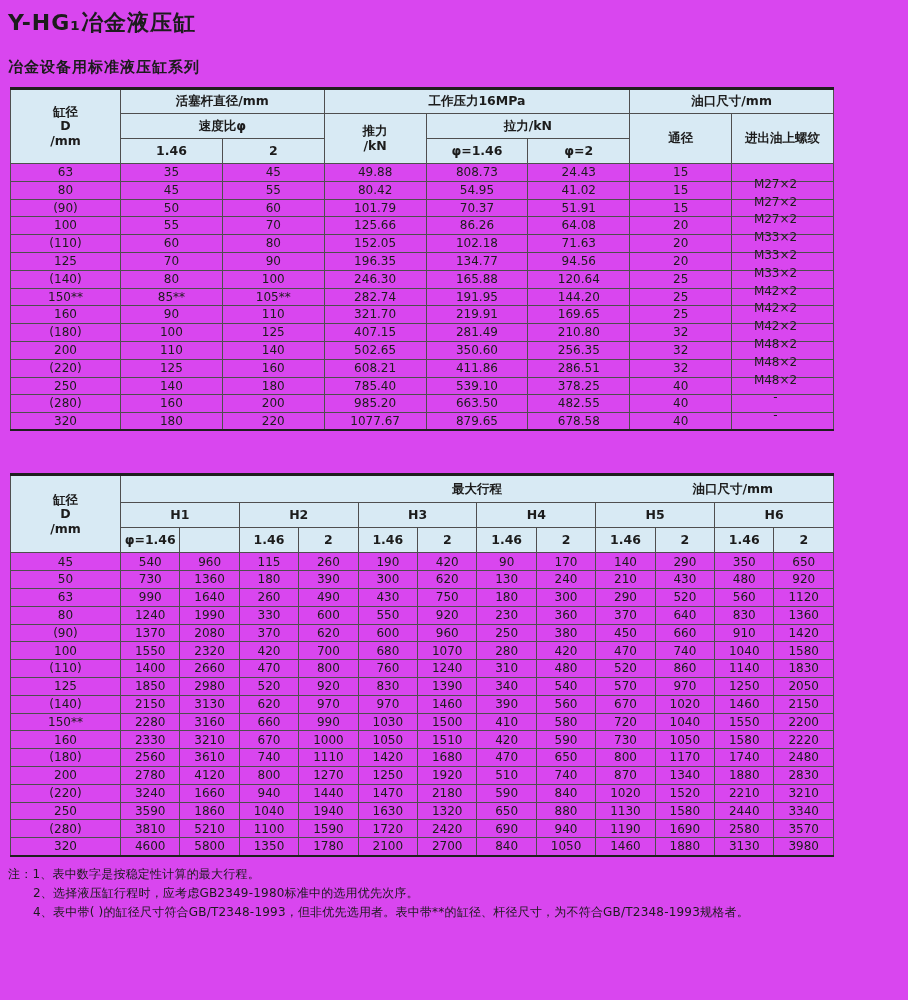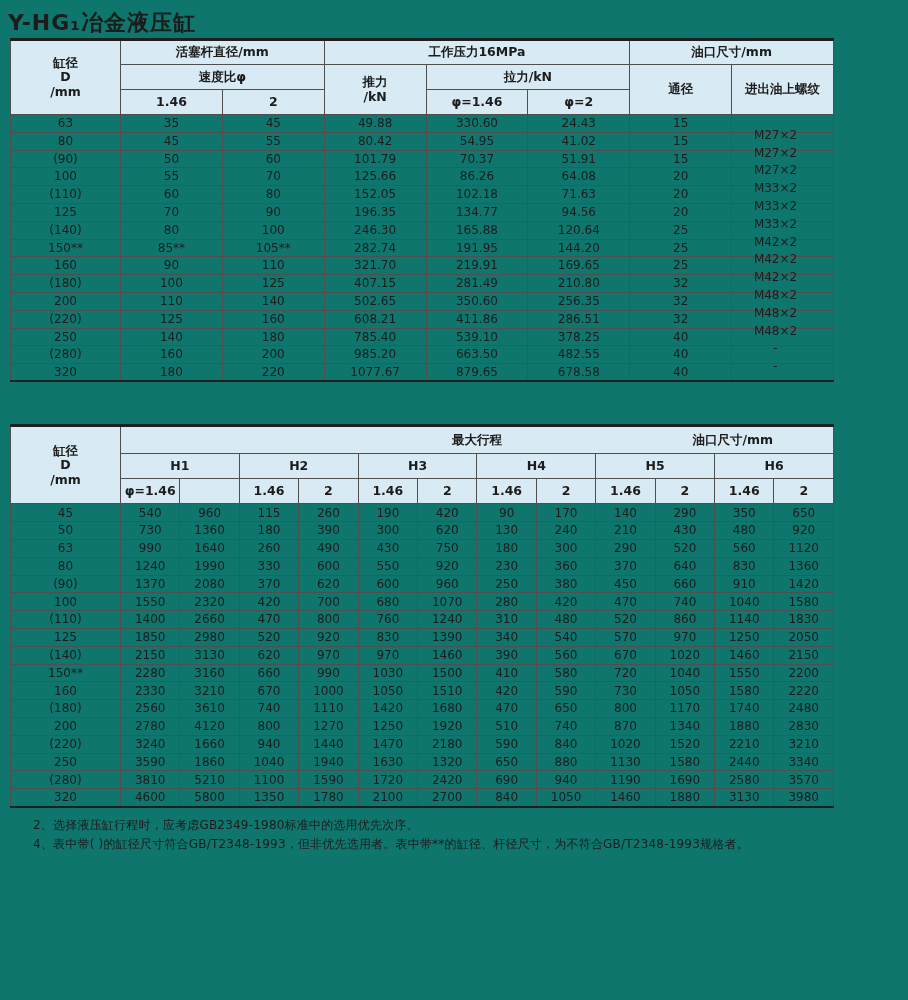--- a/index.html
+++ b/index.html
@@ -1,18 +1,18 @@
 <!DOCTYPE html>
 <html><head>
 <meta charset="utf-8">
 <style>
   * { box-sizing: border-box; margin: 0; padding: 0; }
   html,body { background:#fff; }
   .page {
-    width: 908px; height: 1000px; background: #0f766e; overflow: hidden;
+    width: 908px; height: 1000px; background: #d946ef; overflow: hidden;
     font-family: "DejaVu Sans", "Liberation Sans", sans-serif;
     color: #1c1c1c; position: relative;
   }
   .title { font-size: 22px; font-weight: bold; padding: 8px 0 0 8px; letter-spacing: 1px; }
   .subtitle { font-size: 15px; font-weight: bold; padding: 20px 0 10px 8px; letter-spacing: 1px; }
 
   table.spec {
     border-collapse: collapse; table-layout: fixed;
     width: 824px; margin-left: 10px;
     border-top: 3px solid #1f1f1f; border-bottom: 2px solid #1f1f1f;
@@ -39,20 +39,21 @@
   .notes .ind  { padding-left: 25px; }
   .notes .ind2 { padding-left: 50px; }
   #t2 { margin-top: 42px; }
 </style>
 </head>
 <body>
 
 <div class="page">
 
   <div class="title">Y-HG₁冶金液压缸</div>
+  <div class="subtitle">冶金设备用标准液压缸系列</div>
 
   <table class="spec" id="t1">
     <colgroup>
       <col style="width:110px">
       <col>
         <col>
         <col>
         <col>
         <col>
         <col>
@@ -81,21 +82,21 @@
         <th>φ=1.46</th>
         <th>φ=2</th>
       </tr>
     </thead>
     <tbody id="t1-body">
         <tr>
           <td>63</td>
           <td>35</td>
           <td>45</td>
           <td>49.88</td>
-          <td>330.60</td>
+          <td>808.73</td>
           <td>24.43</td>
           <td>15</td>
           <td class="thread">
             <span>M27×2</span>
           </td>
         </tr>
         <tr>
           <td>80</td>
           <td>45</td>
           <td>55</td>
@@ -567,17 +568,18 @@
           <td>1050</td>
           <td>1460</td>
           <td>1880</td>
           <td>3130</td>
           <td>3980</td>
         </tr>
       </tbody>
   </table>
 
   <div class="notes">
+    <div>注：1、表中数字是按稳定性计算的最大行程。</div>
     <div class="ind">2、选择液压缸行程时，应考虑GB2349-1980标准中的选用优先次序。</div>
     <div class="ind">4、表中带( )的缸径尺寸符合GB/T2348-1993，但非优先选用者。表中带**的缸径、杆径尺寸，为不符合GB/T2348-1993规格者。</div>
   </div>
 
 </div>
 
 </body></html>

